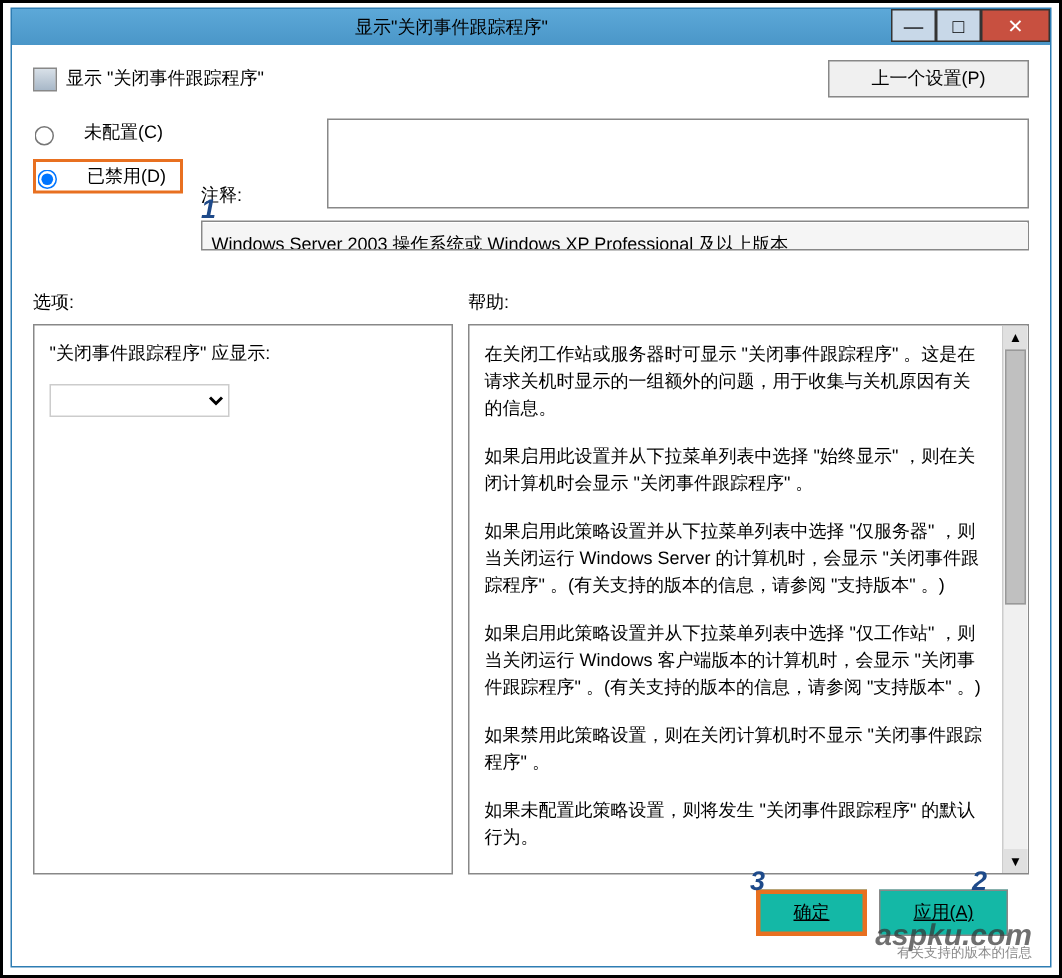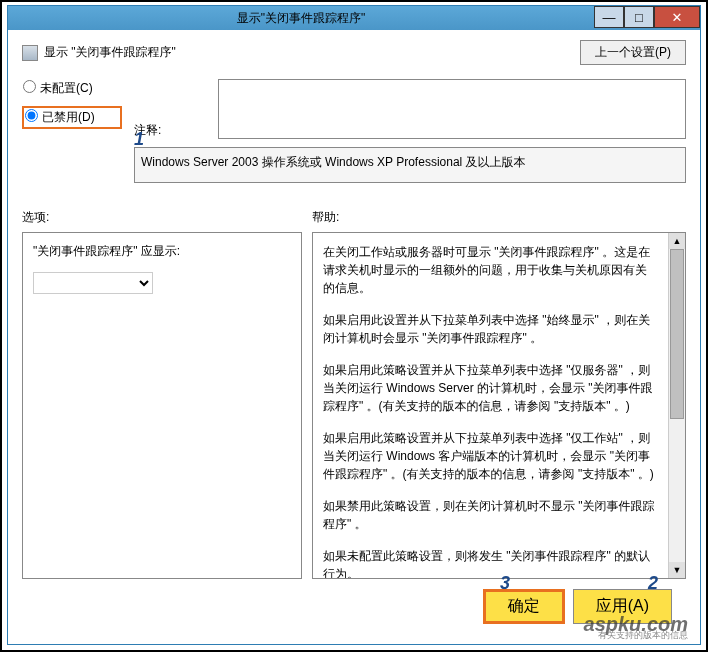--- a/index.html
+++ b/index.html
@@ -11,47 +11,47 @@
     .titlebar-controls { display: flex; height: 100%; }
     .tb-btn { width: 30px; height: 22px; border: 1px solid #333; display: flex; align-items: center; justify-content: center; font-family: Arial; font-size: 13px; cursor: pointer; }
     .tb-min { background: #c8d8e8; }
     .tb-max { background: #c8d8e8; }
     .tb-close { background: #c85040; color: #fff; width: 46px; }
     .content { flex: 1; background: #fff; padding: 10px 14px; display: flex; flex-direction: column; overflow: hidden; }
     .header-row { display: flex; align-items: center; justify-content: space-between; margin-bottom: 14px; }
     .header-left { display: flex; align-items: center; gap: 6px; }
     .header-icon { width: 16px; height: 16px; background: linear-gradient(#d8e0e8, #a8b8c8); border: 1px solid #888; }
     .nav-buttons { display: flex; gap: 8px; }
-    .nav-btn { padding: 3px 14px; border: 1px solid #888; background: #f0f0f0; font-size: 12px; cursor: pointer; }
+    .nav-btn { padding: 3px 28px; border: 1px solid #888; background: #f0f0f0; font-size: 12px; cursor: pointer; }
     .config-section { display: flex; gap: 12px; margin-bottom: 8px; }
     .radio-col { width: 100px; }
-    .radio-item { display: flex; align-items: flex-start; gap: 4px; margin-bottom: 8px; padding: 1px; }
+    .radio-item { display: flex; align-items: flex-end; gap: 20px; margin-bottom: 8px; padding: 1px; }
     .radio-item.highlighted { border: 2px solid #e87020; }
     .radio-item input { cursor: pointer; }
     .radio-item label { cursor: pointer; }
     .annotation { color: #1e4a8a; font-size: 18px; font-weight: bold; font-style: italic; position: absolute; }
     .right-col { flex: 1; }
     .field-row { display: flex; align-items: flex-end; gap: 24px; margin-bottom: 8px; }
     .field-label { width: 60px; padding-top: 2px; }
     .textarea { flex: 1; border: 1px solid #888; background: #fff; height: 60px; resize: none; font-family: inherit; font-size: 12px; padding: 2px; overflow-y: scroll; }
-    .platform-box { flex: 1; border: 1px solid #888; background: #f5f5f5; padding: 6px; height: 36px; overflow-y: scroll; }
+    .platform-box { flex: 1; border: 1px solid #888; background: #f5f5f5; padding: 6px; height: 20px; overflow-y: scroll; }
     .section-labels { display: flex; margin-top: 10px; margin-bottom: 6px; justify-content: center; }
     .section-label-left { width: 290px; }
     .section-label-right { flex: 1; }
     .panels { display: flex; gap: 10px; flex: 1; min-height: 0; }
     .panel { border: 1px solid #888; background: #fff; padding: 10px; overflow-y: auto; }
     .panel-left { width: 280px; }
     .panel-right { flex: 1; position: relative; }
     .dropdown { width: 120px; height: 22px; border: 1px solid #ccc; background: #fff; margin-top: 12px; cursor: pointer; }
     .help-content p { margin-bottom: 14px; line-height: 1.5; }
     .help-scroll { position: absolute; right: 0; top: 0; bottom: 0; width: 17px; background: #f0f0f0; border-left: 1px solid #ccc; }
     .help-scroll-thumb { position: absolute; top: 16px; left: 1px; right: 1px; height: 170px; background: #c0c0c0; border: 1px solid #999; }
     .help-scroll-arrow { position: absolute; left: 0; right: 0; height: 16px; background: #e0e0e0; display: flex; align-items: center; justify-content: center; font-size: 9px; cursor: pointer; }
     .footer { display: flex; justify-content: flex-end; gap: 8px; padding: 10px 14px; position: relative; }
-    .footer-btn { padding: 4px 22px; border: 1px solid #888; background: #fde047; font-size: 16px; cursor: pointer; }
+    .footer-btn { padding: 4px 22px; border: 1px solid #888; background: #14b8a6; font-size: 12px; cursor: pointer; text-decoration: underline; }
     .footer-btn.highlighted { border: 3px solid #e87020; }
     .watermark { position: absolute; right: 12px; bottom: 8px; font-size: 20px; font-weight: bold; font-style: italic; color: #333; opacity: 0.7; pointer-events: none; }
     .watermark-sub { position: absolute; right: 12px; bottom: 2px; font-size: 9px; color: #555; opacity: 0.7; pointer-events: none; }
   </style>
 </head>
 <body>
 
 <div class="outer-border">
   <div class="window">
     <div class="titlebar">

